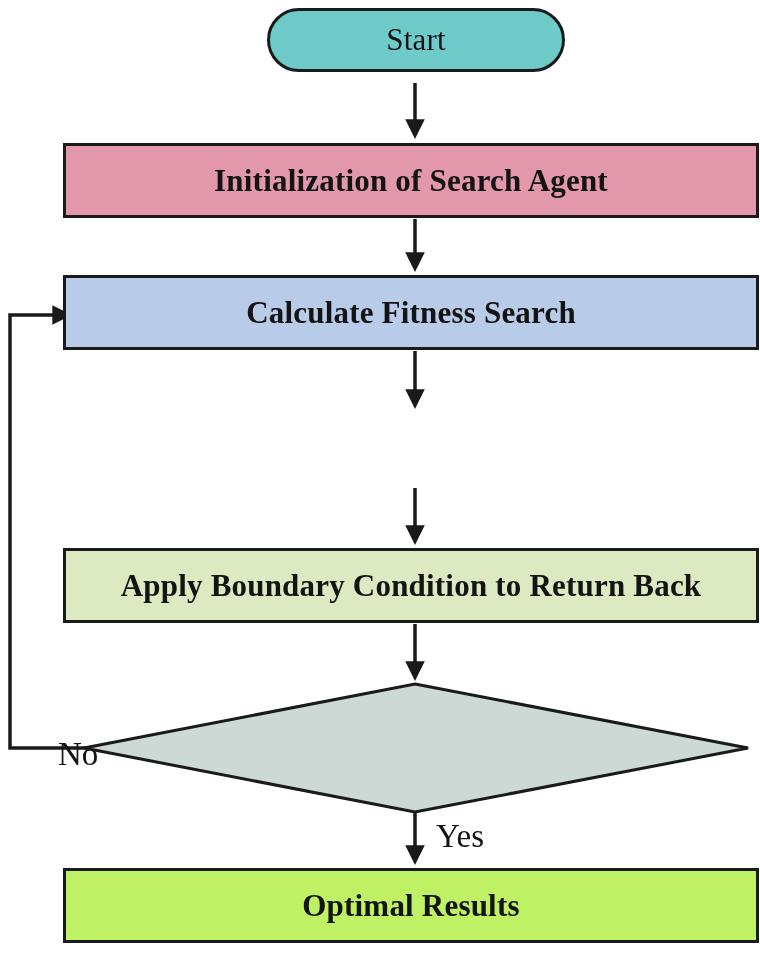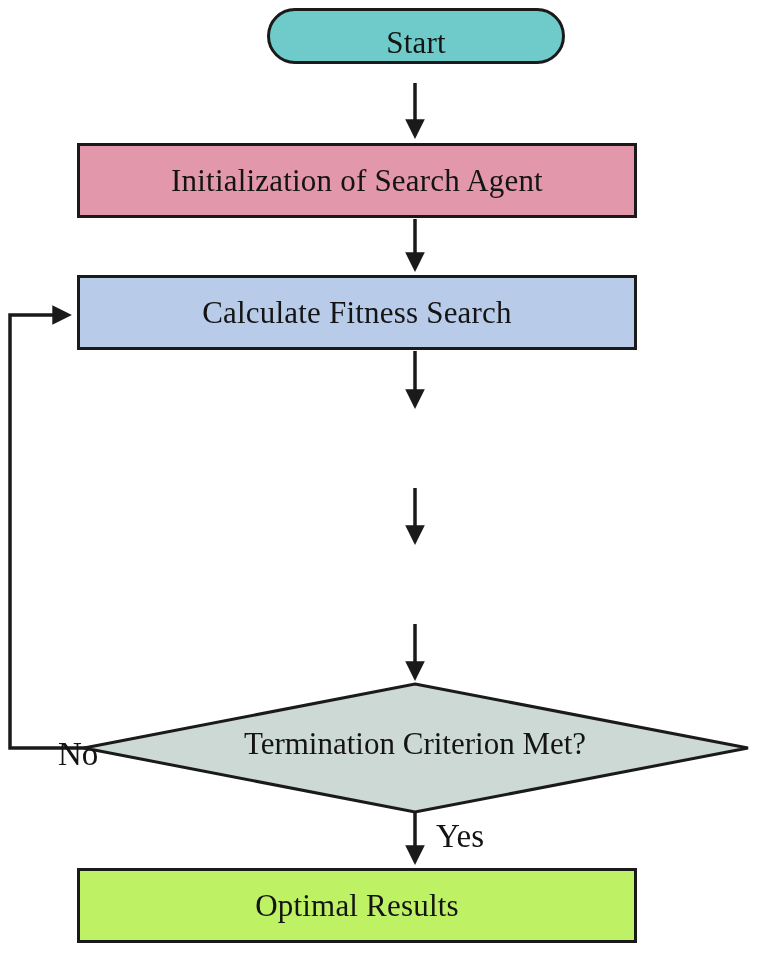--- a/index.html
+++ b/index.html
@@ -22,31 +22,31 @@
     border: 3px solid #1a1a1a;
     display: flex;
     align-items: center;
     justify-content: center;
     color: #141414;
     font-size: 31px;
     letter-spacing: 0.2px;
     text-align: center;
   }
   .rect-node {
-    left: 77px;
-    width: 560px;
+    left: 63px;
+    width: 696px;
     height: 75px;
+    font-weight: bold;
   }
   .stadium {
     left: 267px;
     top: 8px;
     width: 298px;
-    height: 56px;
+    height: 64px;
     border-radius: 40px;
-    align-items: flex-end;
   }
   .diamond-label {
     position: absolute;
     left: 85px;
     top: 726px;
     width: 660px;
     text-align: center;
     color: #141414;
     font-size: 31px;
   }
@@ -85,22 +85,24 @@
 
   <div class="node rect-node" style="top: 143px; background-color: rgb(226, 151, 171);">
     <span>Initialization of Search Agent</span>
   </div>
 
   <div class="node rect-node" style="top: 275px; background-color: rgb(184, 204, 233);">
     <span>Calculate Fitness Search</span>
   </div>
 
 
+  <div class="node rect-node" style="top: 548px; background-color: rgb(221, 233, 192);">
+    <span>Apply Boundary Condition to Return Back</span>
+  </div>
 
-  <div class="diamond-label">Termination Criterion Met?</div>
 
   <div class="node rect-node" style="top: 868px; background-color: #bef264;">
     <span>Optimal Results</span>
   </div>
 
   <div class="edge-label" style="left:58px; top:736px;font-family:Liberation Serif, serif;">No</div>
 
   <div class="edge-label" style="left:436px; top:818px;">Yes</div>
 
 </div>

